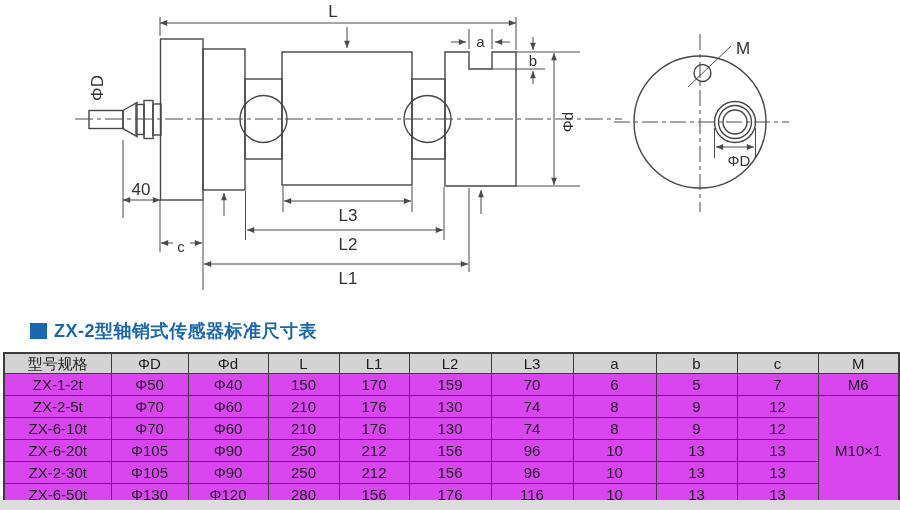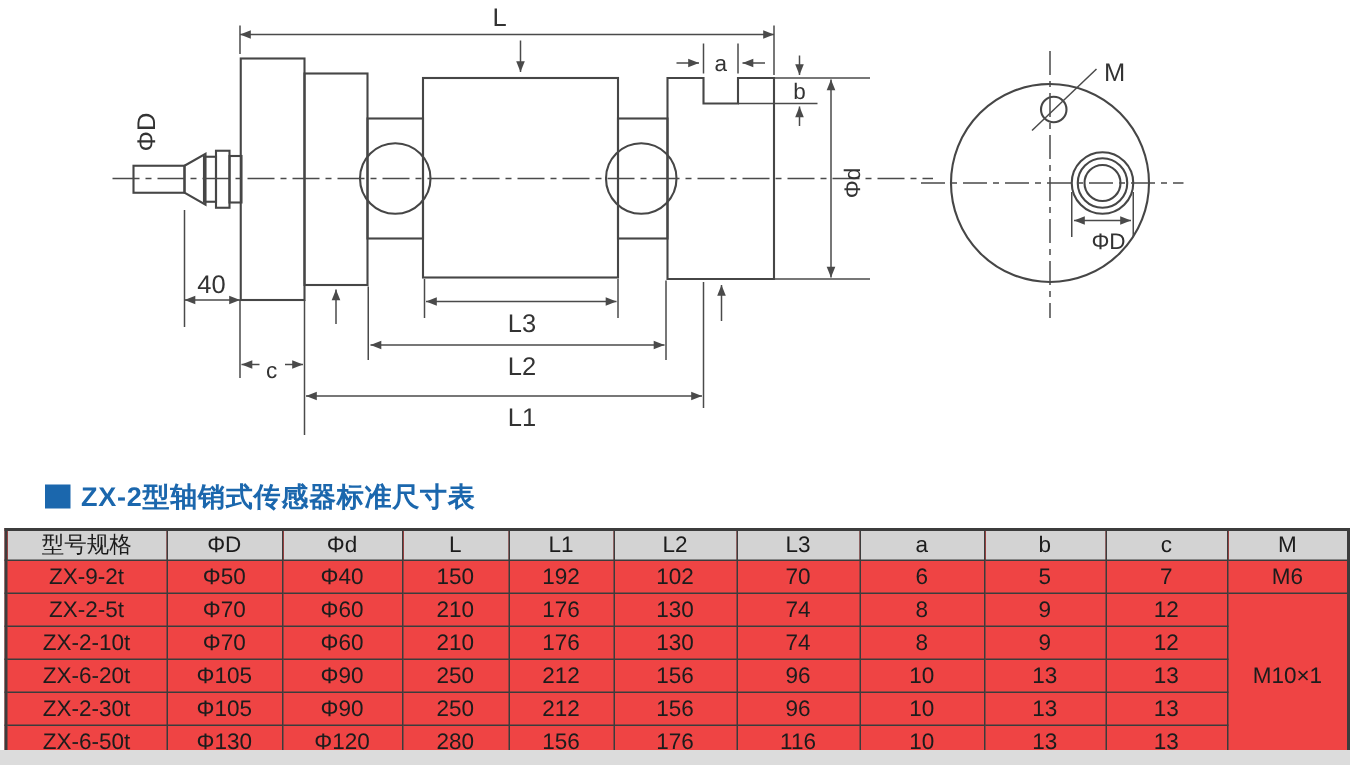--- a/index.html
+++ b/index.html
@@ -4,21 +4,21 @@
 <style>
   html,body{margin:0;padding:0;background:#ffffff;}
   .page{position:relative;width:900px;height:510px;background:#ffffff;overflow:hidden;
         font-family:"Liberation Sans",sans-serif;}
   svg text{font-family:"Liberation Sans",sans-serif;fill:#333;}
   .drawing{position:absolute;left:0;top:0;}
   .section-title{position:absolute;left:7px;top:320px;height:22px;display:flex;align-items:center;margin-left:23px;}
   .accent-sq{width:17px;height:16px;background:#1b67ad;margin-right:7px;}
   .title-text{color:#1b67ad;font-size:18px;font-weight:bold;letter-spacing:0.5px;line-height:22px;}
   table.dims{position:absolute;left:3px;top:352px;width:895px;border-collapse:collapse;
-             table-layout:fixed;background:#ef4444;border:2px solid #3c3c3c;
+             table-layout:fixed;background:#d946ef;border:2px solid #3c3c3c;
              font-size:15px;color:#1c1c1c;}
   table.dims th,table.dims td{border:1px solid #3c3c3c;text-align:center;padding:0;
              height:21px;line-height:21px;overflow:hidden;white-space:nowrap;font-weight:normal;}
   table.dims thead th{background:#d3d3d3;height:19px;line-height:19px;}
   .footer-strip{position:absolute;left:0;top:500px;width:900px;height:10px;background:#dcdcdc;}
 </style>
 </head>
 <body>
 
 <div class="page">
@@ -156,47 +156,47 @@
         <th>L2</th>
         <th>L3</th>
         <th>a</th>
         <th>b</th>
         <th>c</th>
         <th>M</th>
       </tr>
     </thead>
     <tbody>
       <tr>
-        <td>ZX-9-2t</td>
+        <td>ZX-1-2t</td>
         <td>Φ50</td>
         <td>Φ40</td>
         <td>150</td>
-        <td>192</td>
-        <td>102</td>
+        <td>170</td>
+        <td>159</td>
         <td>70</td>
         <td>6</td>
         <td>5</td>
         <td>7</td>
         <td>M6</td>
       </tr>
       <tr>
         <td>ZX-2-5t</td>
         <td>Φ70</td>
         <td>Φ60</td>
         <td>210</td>
         <td>176</td>
         <td>130</td>
         <td>74</td>
         <td>8</td>
         <td>9</td>
         <td>12</td>
         <td rowspan="5">M10×1</td>
       </tr>
       <tr>
-        <td>ZX-2-10t</td>
+        <td>ZX-6-10t</td>
         <td>Φ70</td>
         <td>Φ60</td>
         <td>210</td>
         <td>176</td>
         <td>130</td>
         <td>74</td>
         <td>8</td>
         <td>9</td>
         <td>12</td>
       </tr>

